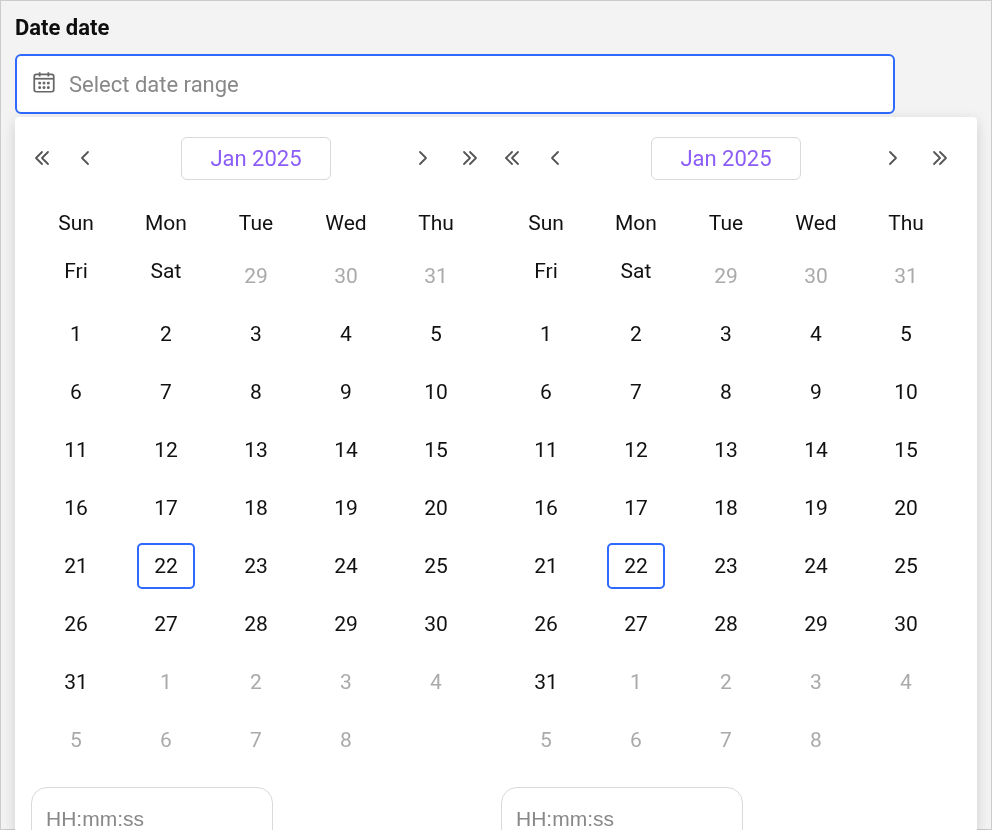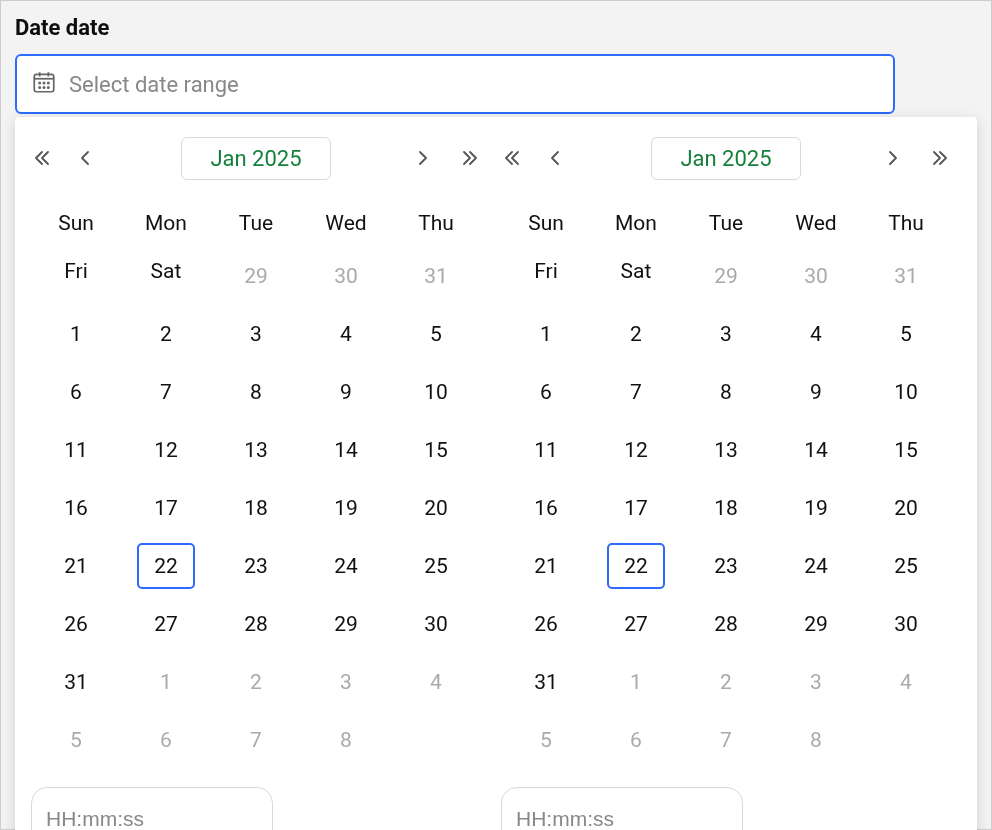--- a/index.html
+++ b/index.html
@@ -93,21 +93,21 @@
     color: #444;
     cursor: pointer;
     user-select: none;
   }
   .nav-btn svg { display:block; }
   .month-btn {
     border: 1px solid #d9d9d9;
     border-radius: 6px;
     padding: 8px 28px;
     font-size: 22px;
-    color: #15803d;
+    color: #8b5cf6;
     cursor: pointer;
     user-select: none;
   }
   .grid {
     display: grid;
     grid-template-columns: repeat(5, 1fr);
     text-align: center;
   }
   .dow {
     font-size: 21px;

